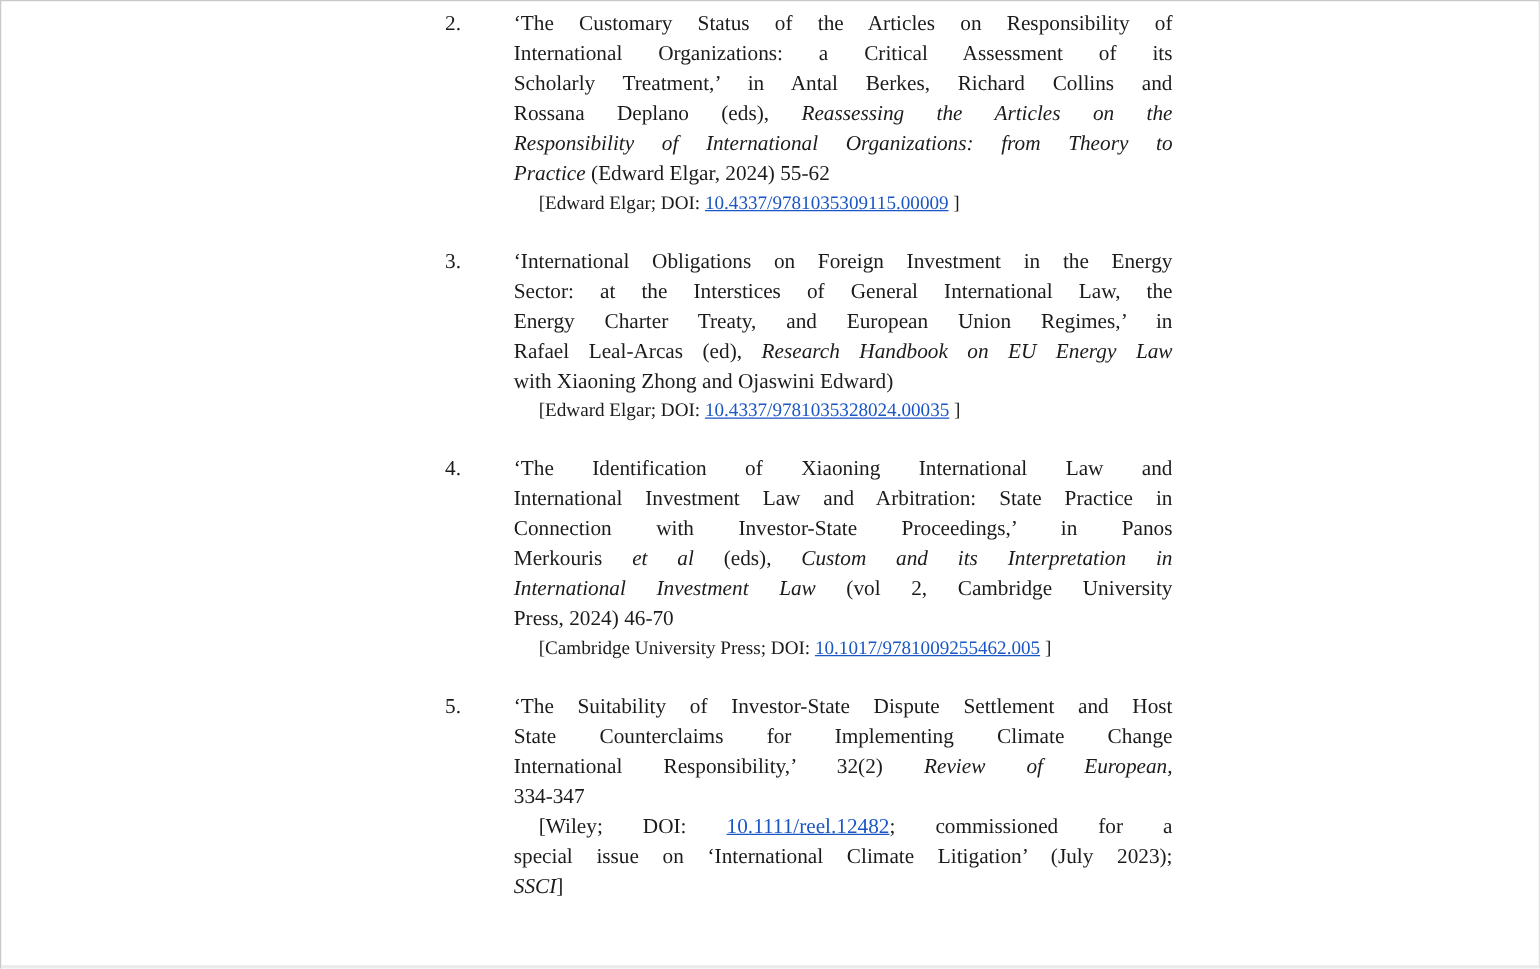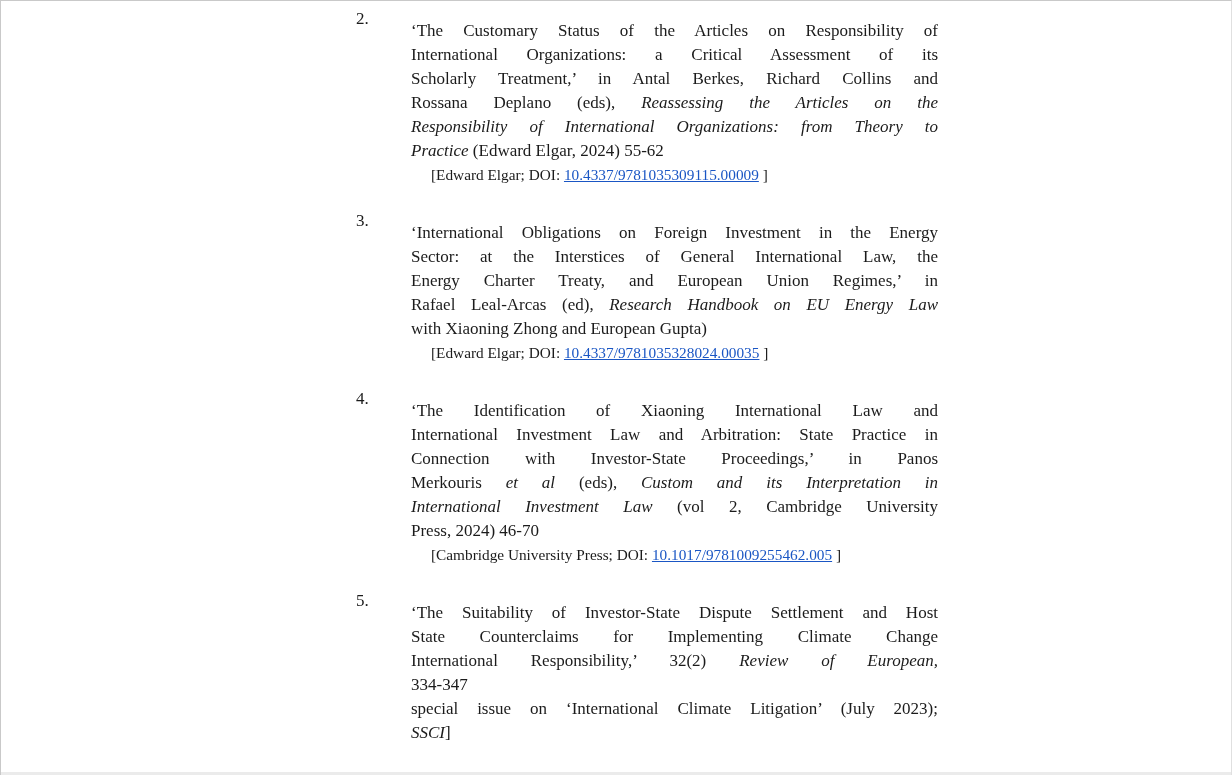--- a/index.html
+++ b/index.html
@@ -40,21 +40,21 @@
   }
   .entry {
     display: flex;
     margin-bottom: 22px;
   }
   .entry:last-child { margin-bottom: 0; }
   .num {
     width: 55px;
     flex: 0 0 55px;
   }
-  .body { width: 527px; flex: 0 0 527px; margin-top: 12px; }
+  .body { width: 527px; flex: 0 0 527px; }
   .line {
     text-align: justify;
     text-align-last: justify;
   }
   .line.last {
     text-align-last: left;
   }
   .line.ind { padding-left: 20px; }
   .line.small { font-size: 15.3px; }
   .it { font-style: italic; }
@@ -85,21 +85,21 @@
           <div class="line last ind small"><span>[Edward Elgar; DOI: </span><a class="doi" href="#">10.4337/9781035309115.00009</a><span> ]</span></div>
         </div>
       </div>
       <div class="entry">
         <div class="num">3.</div>
         <div class="body">
           <div class="line"><span>‘International Obligations on Foreign Investment in the Energy</span></div>
           <div class="line"><span>Sector: at the Interstices of General International Law, the</span></div>
           <div class="line"><span>Energy Charter Treaty, and European Union Regimes,’ in</span></div>
           <div class="line"><span>Rafael Leal-Arcas (ed), </span><span class="it">Research Handbook on EU Energy Law</span></div>
-          <div class="line last"><span>with Xiaoning Zhong and European Gupta)</span></div>
+          <div class="line last"><span>with Xiaoning Zhong and Ojaswini Edward)</span></div>
           <div class="line last ind small"><span>[Edward Elgar; DOI: </span><a class="doi" href="#">10.4337/9781035328024.00035</a><span> ]</span></div>
         </div>
       </div>
       <div class="entry">
         <div class="num">4.</div>
         <div class="body">
           <div class="line"><span>‘The Identification of Xiaoning International Law and</span></div>
           <div class="line"><span>International Investment Law and Arbitration: State Practice in</span></div>
           <div class="line"><span>Connection with Investor-State Proceedings,’ in Panos</span></div>
           <div class="line"><span>Merkouris </span><span class="it">et al</span><span> (eds), </span><span class="it">Custom and its Interpretation in</span></div>
@@ -108,19 +108,20 @@
           <div class="line last ind small"><span>[Cambridge University Press; DOI: </span><a class="doi" href="#">10.1017/9781009255462.005</a><span> ]</span></div>
         </div>
       </div>
       <div class="entry">
         <div class="num">5.</div>
         <div class="body">
           <div class="line"><span>‘The Suitability of Investor-State Dispute Settlement and Host</span></div>
           <div class="line"><span>State Counterclaims for Implementing Climate Change</span></div>
           <div class="line"><span>International Responsibility,’ 32(2) </span><span class="it">Review of European,</span></div>
           <div class="line last"><span>334-347</span></div>
+          <div class="line ind"><span>[Wiley; DOI: </span><a class="doi" href="#">10.1111/reel.12482</a><span>; commissioned for a</span></div>
           <div class="line"><span>special issue on ‘International Climate Litigation’ (July 2023);</span></div>
           <div class="line last"><span class="it">SSCI</span><span>]</span></div>
         </div>
       </div>
     </div>
   <div class="bottom-strip"></div>
 </div>
 
 </body></html>

